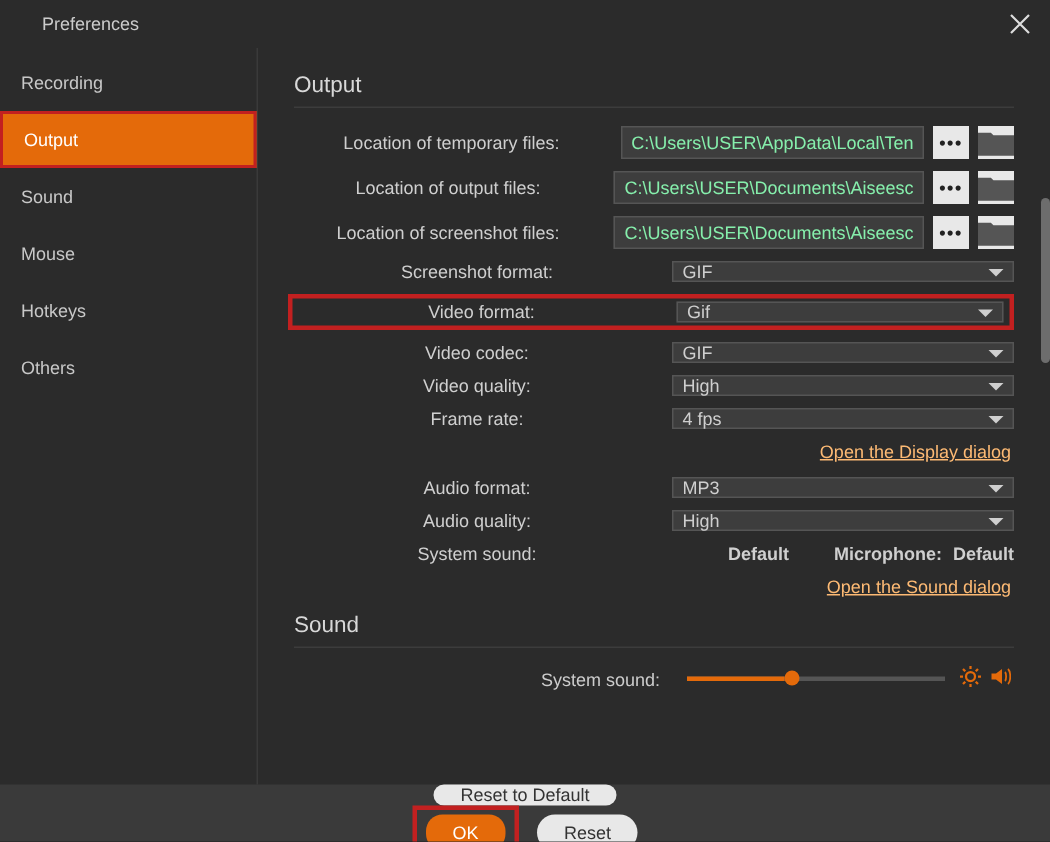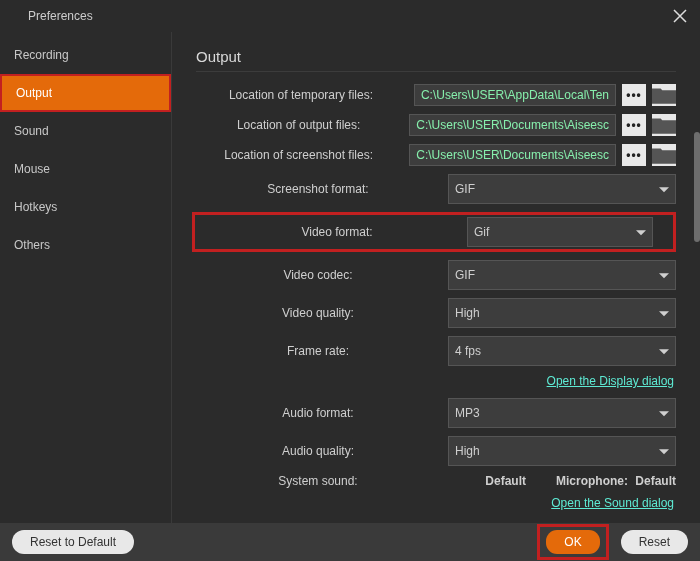--- a/index.html
+++ b/index.html
@@ -74,21 +74,21 @@
     flex: 1; height: 22px;
     background: #3d3d3d;
     border: 1px solid #555;
     color: #86efac;
     padding: 0 6px;
     font-size: 12px;
     overflow: hidden; white-space: nowrap;
     display: flex; align-items: center;
   }
   .select {
-    flex: 1; height: 30px;
+    flex: 1; height: 14px;
     background: #3d3d3d;
     border: 1px solid #555;
     color: #cfcfcf;
     padding: 0 22px 0 6px;
     font-size: 12px;
     position: relative;
     display: flex; align-items: center;
     cursor: pointer;
   }
   .select::after {
@@ -100,25 +100,25 @@
   }
   .iconbtn {
     width: 24px; height: 22px;
     background: #e8e8e8;
     display: flex; align-items: center; justify-content: center;
     cursor: pointer;
   }
   .iconbtn.dots { letter-spacing: 1px; font-weight: bold; color: #222; }
   .highlight-row {
     border: 3px solid #c22020;
-    padding: 2px 20px;
+    padding: 2px 4px;
     margin-left: -4px;
   }
   .link {
-    color: #5eead4; text-decoration: underline; cursor: pointer;
+    color: #fdba74; text-decoration: underline; cursor: pointer;
   }
   .right-align { display: flex; justify-content: flex-end; margin: 4px 0 10px 0; padding-right: 2px; }
   .inline-pair { display: flex; gap: 30px; color: #cfcfcf; }
   .inline-pair span.val { color: #cfcfcf; margin-left: 4px; }
   .sound-row {
     display: flex; align-items: center; gap: 10px; margin-top: 6px;
     padding-right: 2px;
   }
   .sound-row .slabel { width: 252px; text-align: right; padding-right: 8px; }
   .slider-track {
@@ -130,20 +130,21 @@
   .slider-thumb {
     position: absolute; left: 38%; top: -4px; width: 10px; height: 10px; border-radius: 50%; background: #e46a0a;
   }
   .sound-icons { display: flex; gap: 6px; color: #e46a0a; }
   .sound-icons svg { width: 14px; height: 14px; fill: #e46a0a; }
   .footer {
     position: absolute; bottom: 0; left: 0; right: 0; height: 38px;
     background: #3a3a3a;
     display: flex; align-items: center; justify-content: space-between;
     padding: 0 12px;
+    flex-direction: column;
   }
   .pillbtn {
     height: 24px; padding: 0 18px;
     border-radius: 12px;
     display: flex; align-items: center; justify-content: center;
     cursor: pointer; font-size: 12px;
   }
   .pillbtn.light { background: #e8e8e8; color: #333; }
   .pillbtn.primary { background: #e46a0a; color: #fff; border-radius: 11px; }
   .footer-right { display: flex; align-items: center; gap: 12px; }

